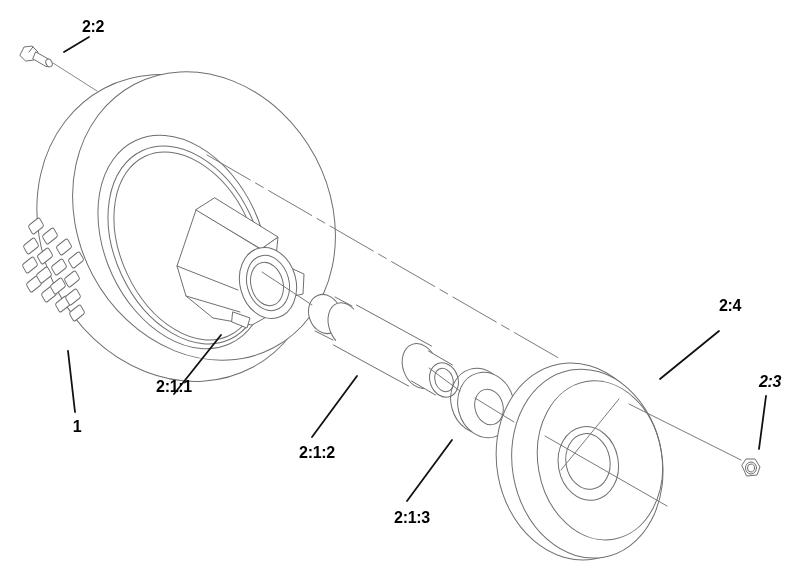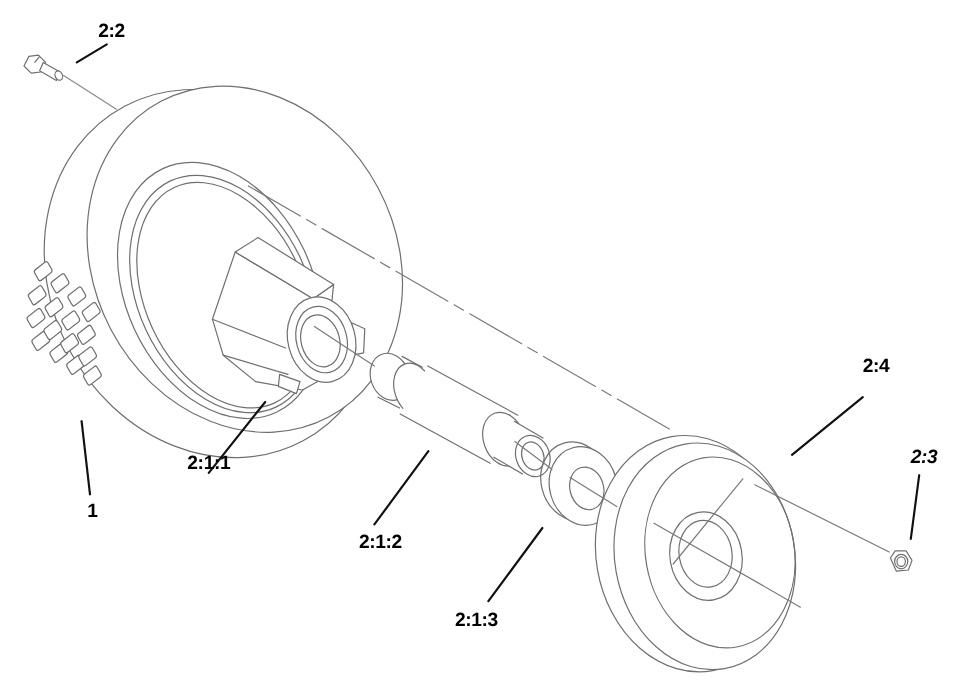--- a/index.html
+++ b/index.html
@@ -139,17 +139,17 @@
         <line x1="452" y1="440" x2="407" y2="501"></line>
         <line x1="719" y1="331" x2="660" y2="379"></line>
         <line x1="766" y1="396" x2="759" y2="449"></line>
       </g>
     </g>
   </svg>
 
   <div class="callout" style="left:77px;top:427px;">1</div>
   <div class="callout" style="left:174px;top:387px;">2:1:1</div>
   <div class="callout" style="left:307px;top:453px;margin-left:10px;">2:1:2</div>
-  <div class="callout" style="left:397px;top:518px;">2:1:3</div>
+  <div class="callout" style="left:412px;top:518px;">2:1:3</div>
   <div class="callout" style="left:93px;top:27px;">2:2</div>
   <div class="callout" style="left:770px;top:382px;font-style:italic;">2:3</div>
   <div class="callout" style="left:730px;top:306px;">2:4</div>
 </div>
 
 </body></html>

